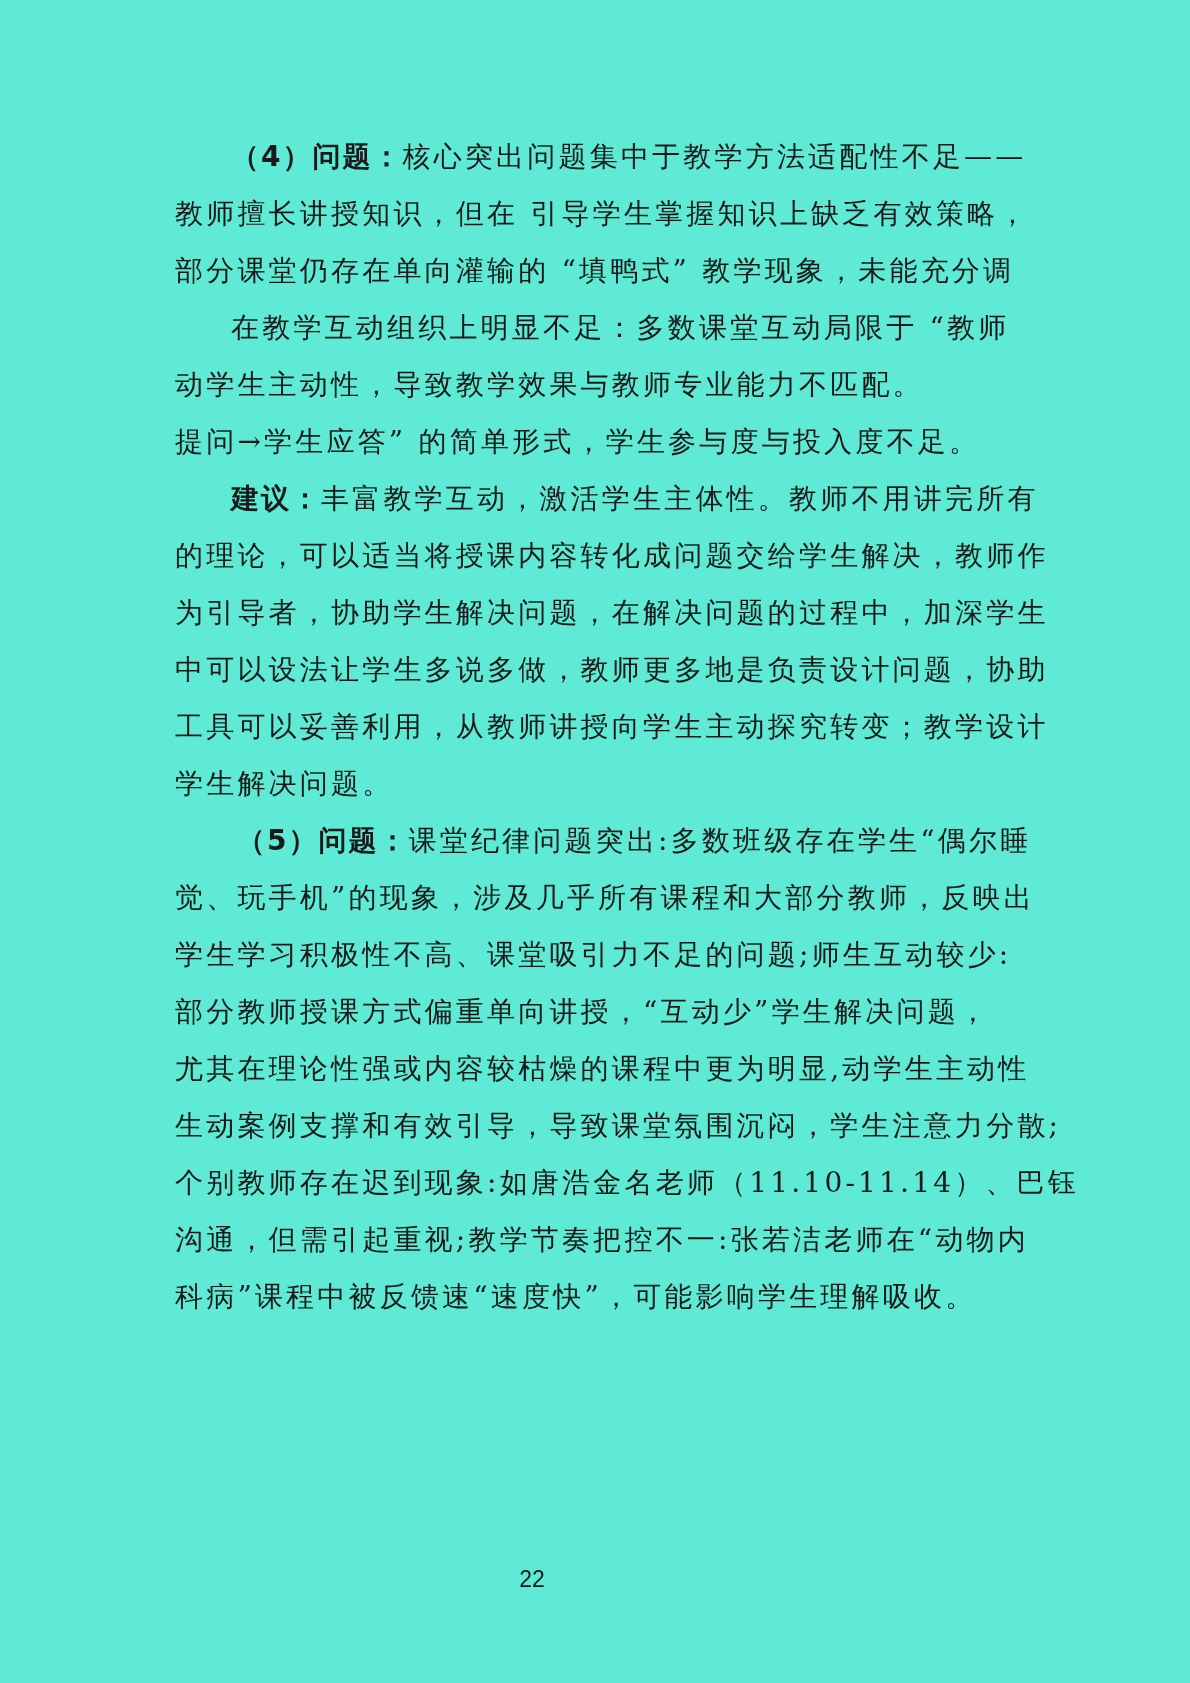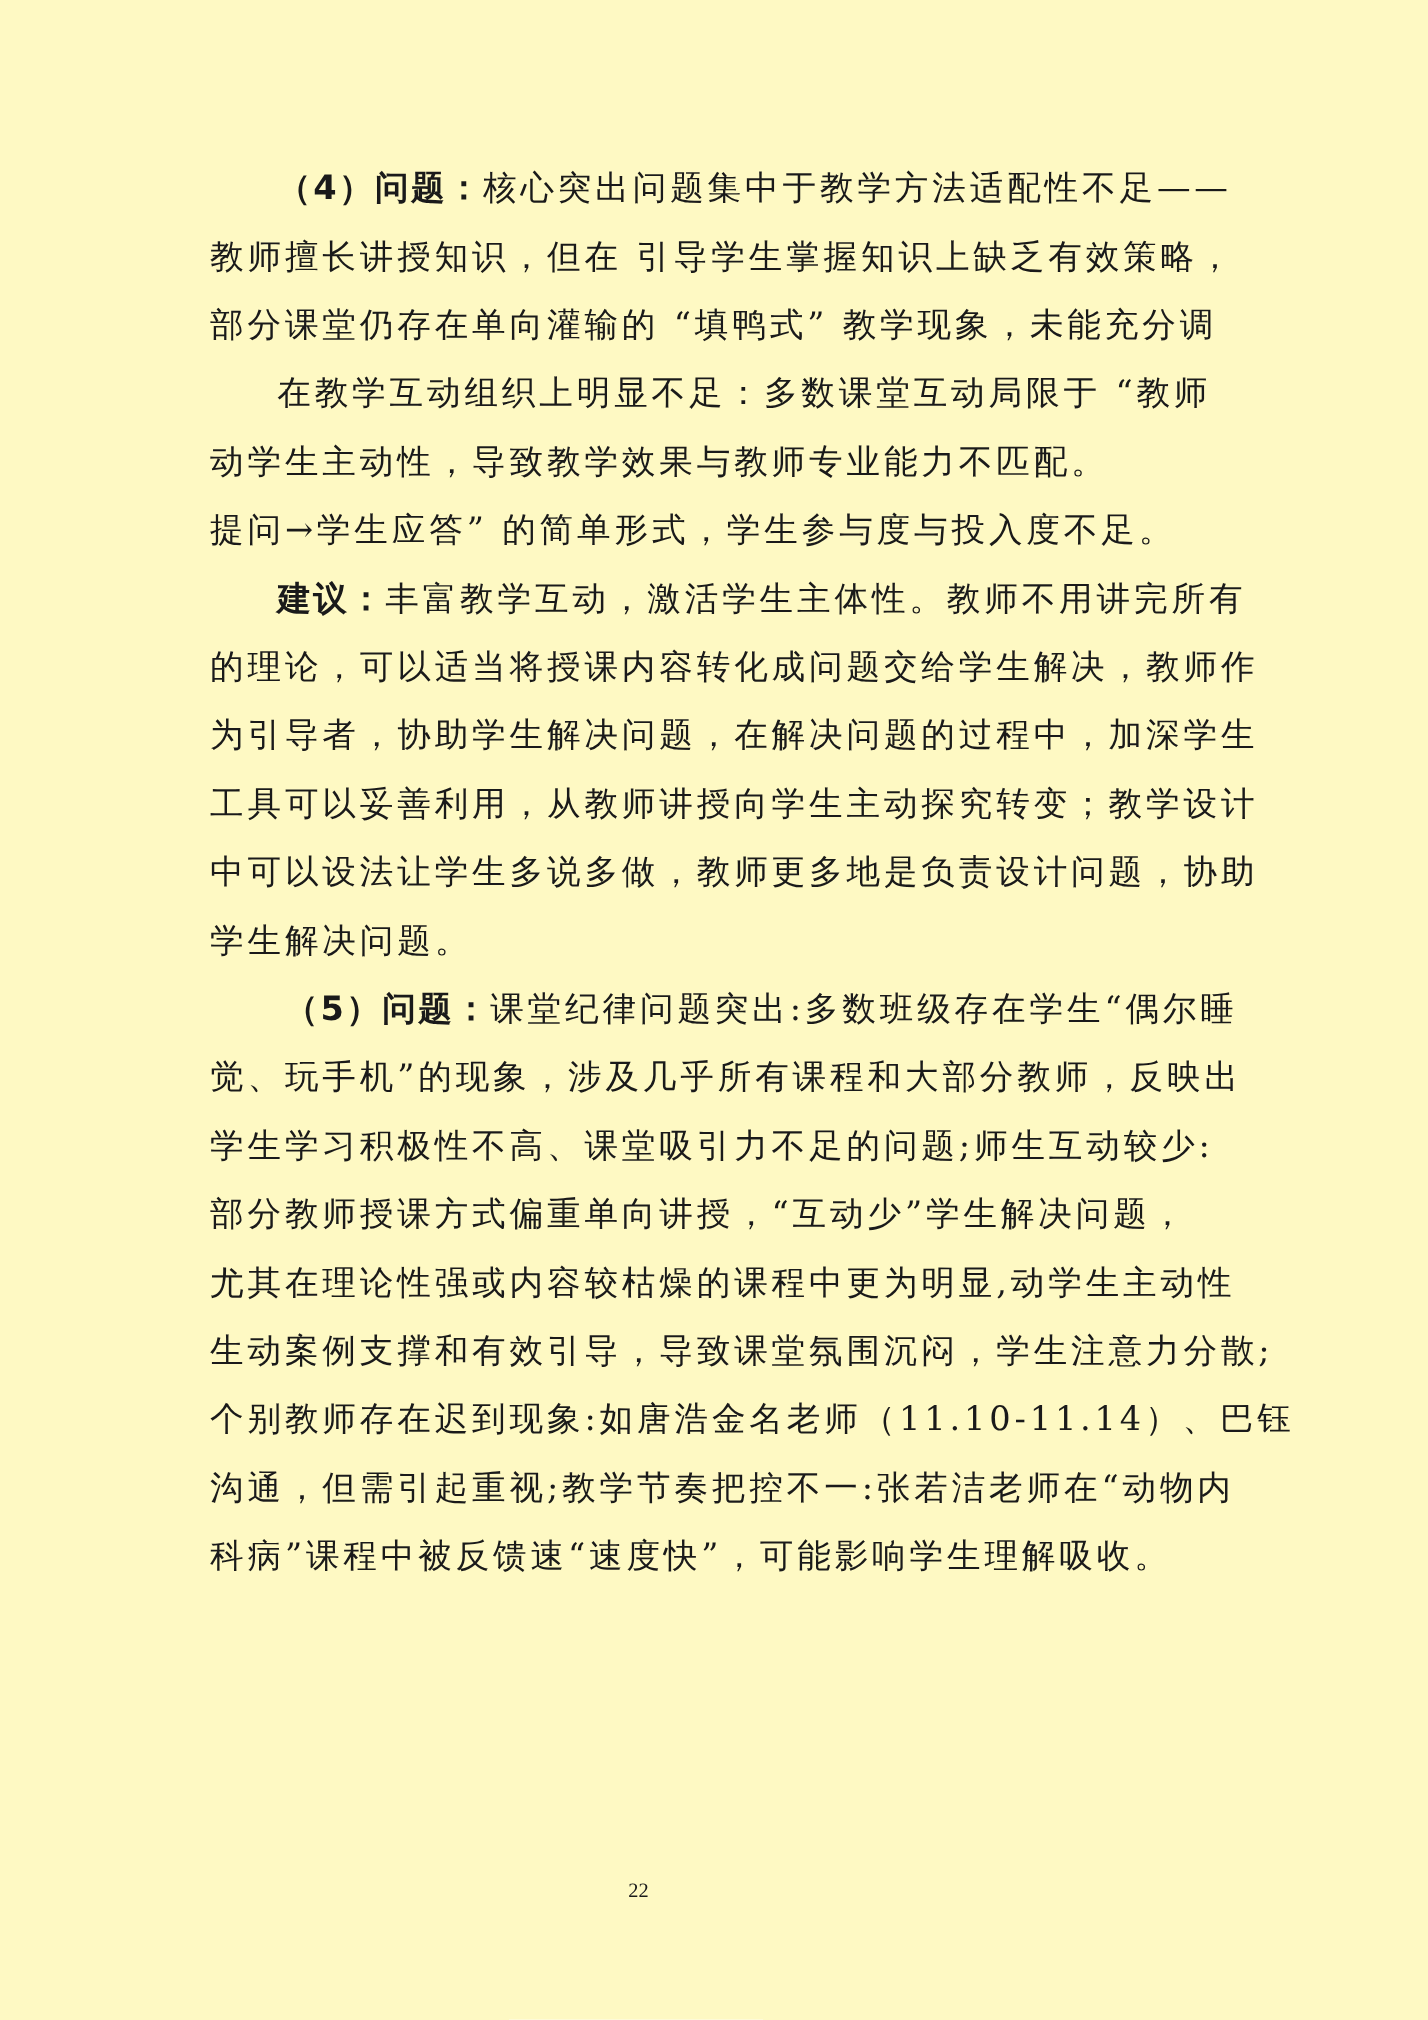--- a/index.html
+++ b/index.html
@@ -14,21 +14,21 @@
       overflow: hidden;
       color: #1a1a1a;
       font-family: "DejaVu Serif", "Liberation Serif", serif;
     }
     .page {
       position: absolute;
       left: 0;
       top: 0;
       width: 1190px;
       height: 1683px;
-      background: #fef9c3;
+      background: #5eead4;
     }
     .content {
       position: absolute;
       left: 175px;
       top: 128px;
       width: 780px;
     }
     .line {
       height: 57px;
       line-height: 57px;
@@ -47,22 +47,22 @@
       font-weight: bold;
       font-family: "DejaVu Sans", "Liberation Sans", sans-serif;
       letter-spacing: 2px;
     }
     .page-number {
       position: absolute;
       left: 0;
       width: 1064px;
       top: 1566px;
       text-align: center;
-      font-family: Liberation Serif, serif;
-      font-size: 17px;
+      font-family: Liberation Sans, sans-serif;
+      font-size: 23px;
       color: #1a1a1a;
     }
   </style>
 </head>
 <body>
 
 <div class="page">
   <div class="content">
 
     <div class="line indent">
@@ -73,22 +73,22 @@
     <div class="line indent">在教学互动组织上明显不足：多数课堂互动局限于 “教师</div>
 
     <div class="line">动学生主动性，导致教学效果与教师专业能力不匹配。</div>
     <div class="line">提问→学生应答” 的简单形式，学生参与度与投入度不足。</div>
 
     <div class="line indent">
       <span class="label">建议：</span><span>丰富教学互动，激活学生主体性。教师不用讲完所有</span>
     </div>
     <div class="line">的理论，可以适当将授课内容转化成问题交给学生解决，教师作</div>
     <div class="line">为引导者，协助学生解决问题，在解决问题的过程中，加深学生</div>
+    <div class="line">中可以设法让学生多说多做，教师更多地是负责设计问题，协助</div>
     <div class="line">工具可以妥善利用，从教师讲授向学生主动探究转变；教学设计</div>
-    <div class="line">中可以设法让学生多说多做，教师更多地是负责设计问题，协助</div>
     <div class="line">学生解决问题。</div>
 
     <div class="line indent-sm">
       <span class="label">（5）问题：</span><span>课堂纪律问题突出:多数班级存在学生“偶尔睡</span>
     </div>
     <div class="line">觉、玩手机”的现象，涉及几乎所有课程和大部分教师，反映出</div>
     <div class="line">学生学习积极性不高、课堂吸引力不足的问题;师生互动较少:</div>
     <div class="line">部分教师授课方式偏重单向讲授，“互动少”学生解决问题，</div>
     <div class="line">尤其在理论性强或内容较枯燥的课程中更为明显,动学生主动性</div>
     <div class="line">生动案例支撑和有效引导，导致课堂氛围沉闷，学生注意力分散;</div>

